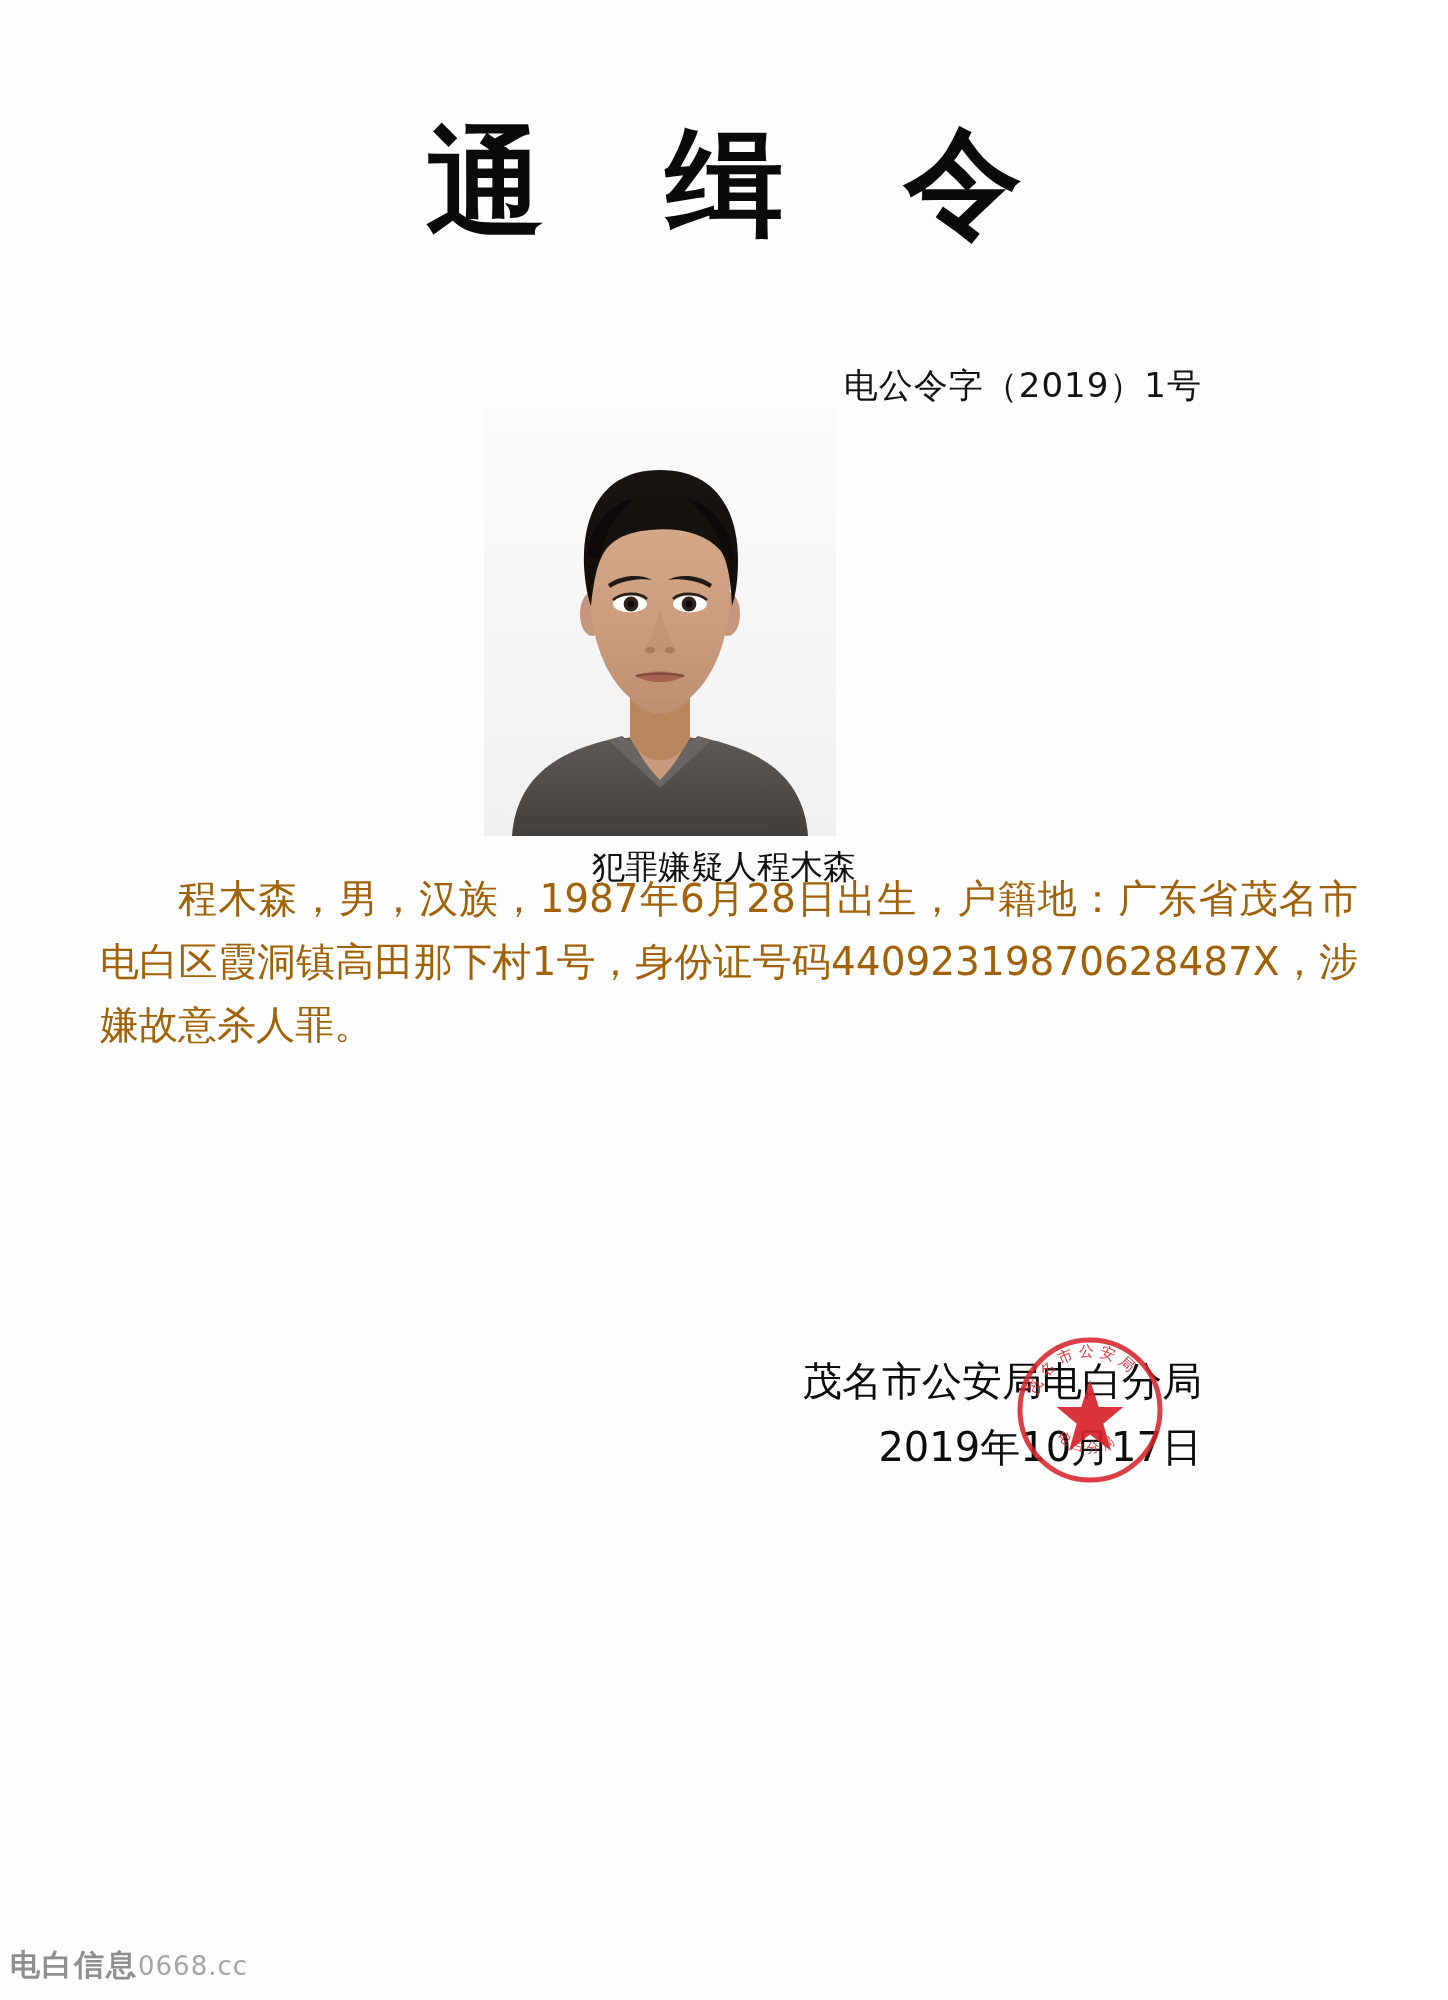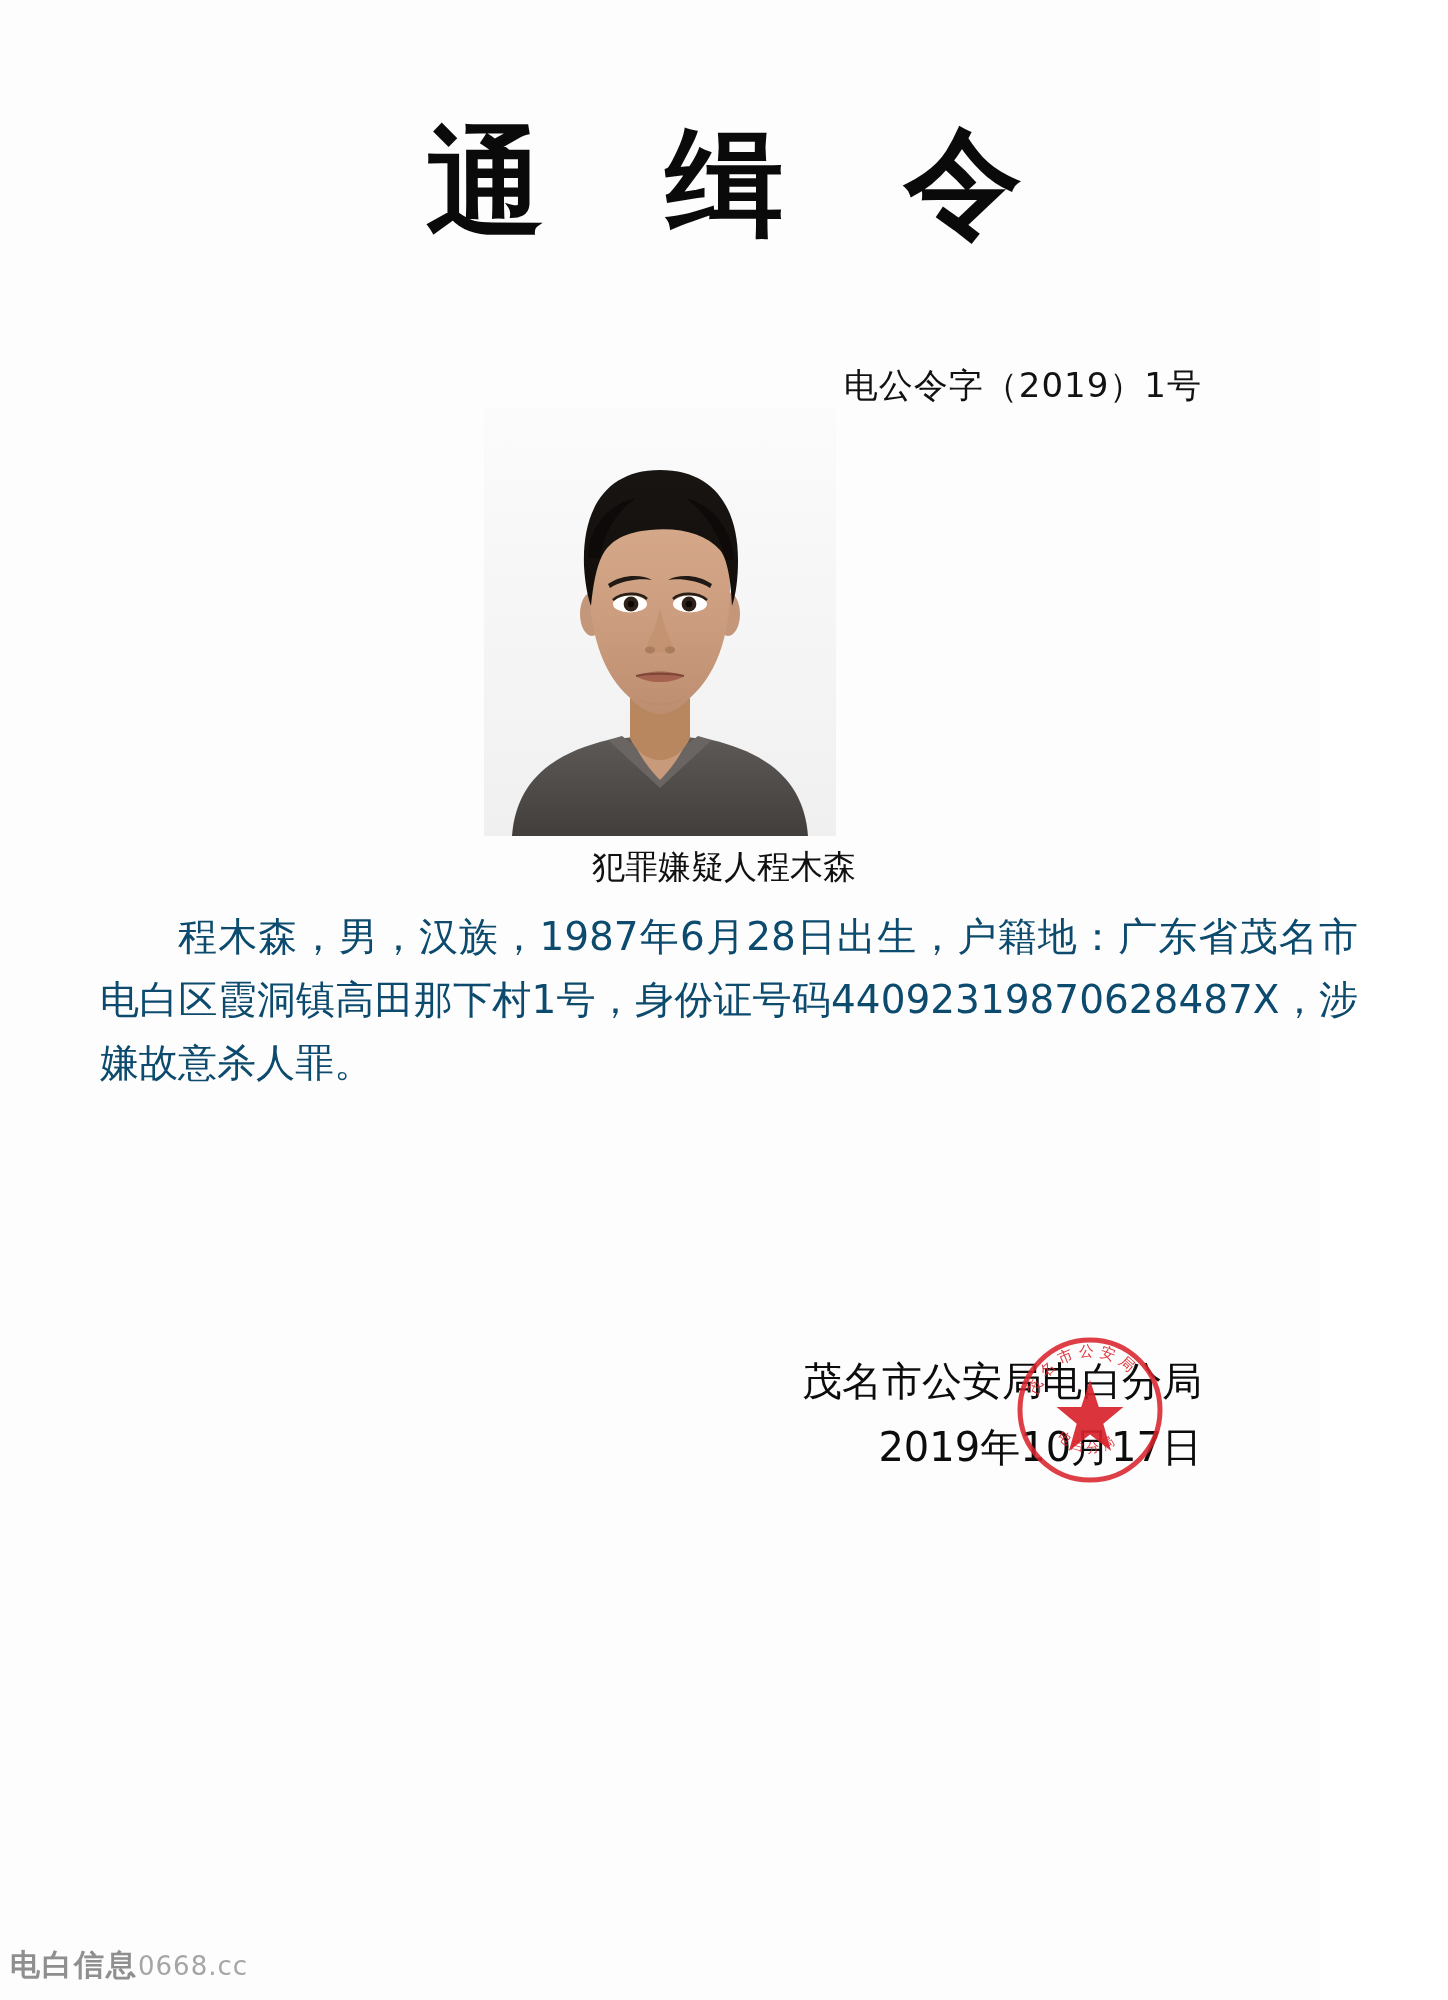--- a/index.html
+++ b/index.html
@@ -60,25 +60,25 @@
     left: 0;
     top: 845px;
     width: 1448px;
     text-align: center;
     font-size: 33px;
     color: #111111;
   }
   .body-text {
     position: absolute;
     left: 100px;
-    top: 905px;
+    top: 867px;
     width: 1258px;
     font-size: 39px;
     line-height: 1.62;
-    color: #0c4a6e;
+    color: #a16207;
     text-align: justify;
     text-justify: inter-ideograph;
   }
   .body-text p {
     margin: 0 0 6px 0;
     text-indent: 78px;
   }
   .signature {
     position: absolute;
     right: 118px;

